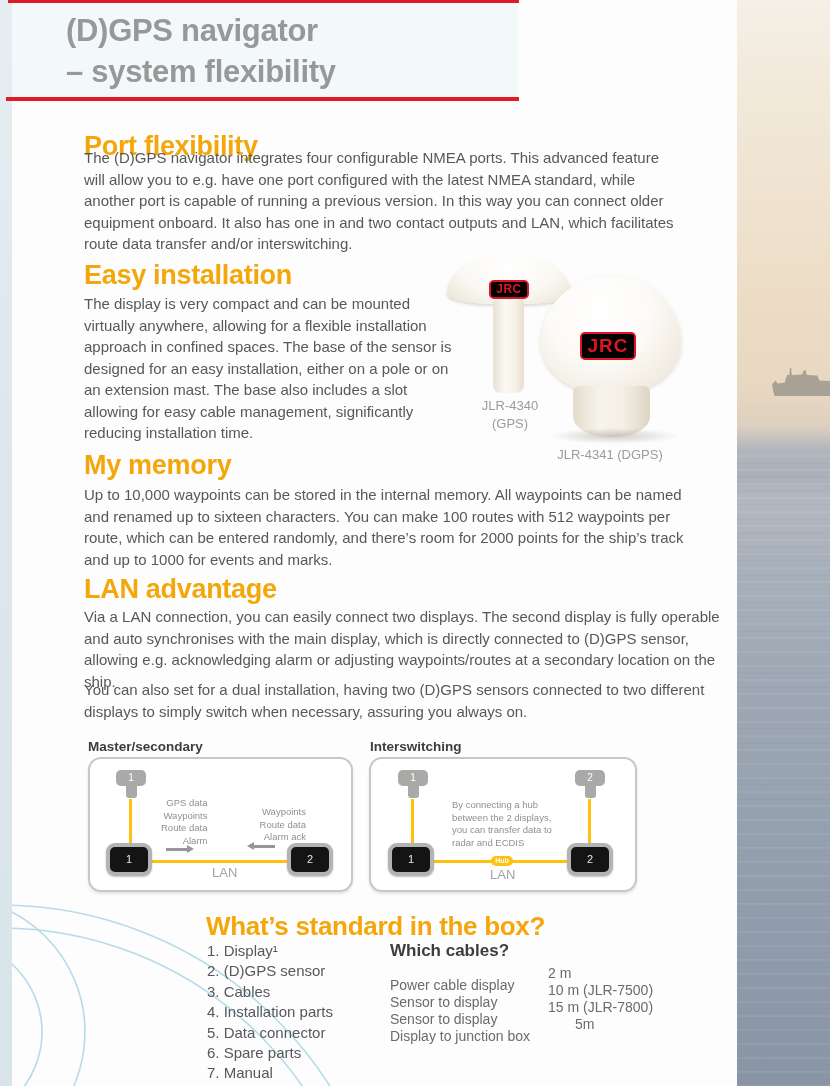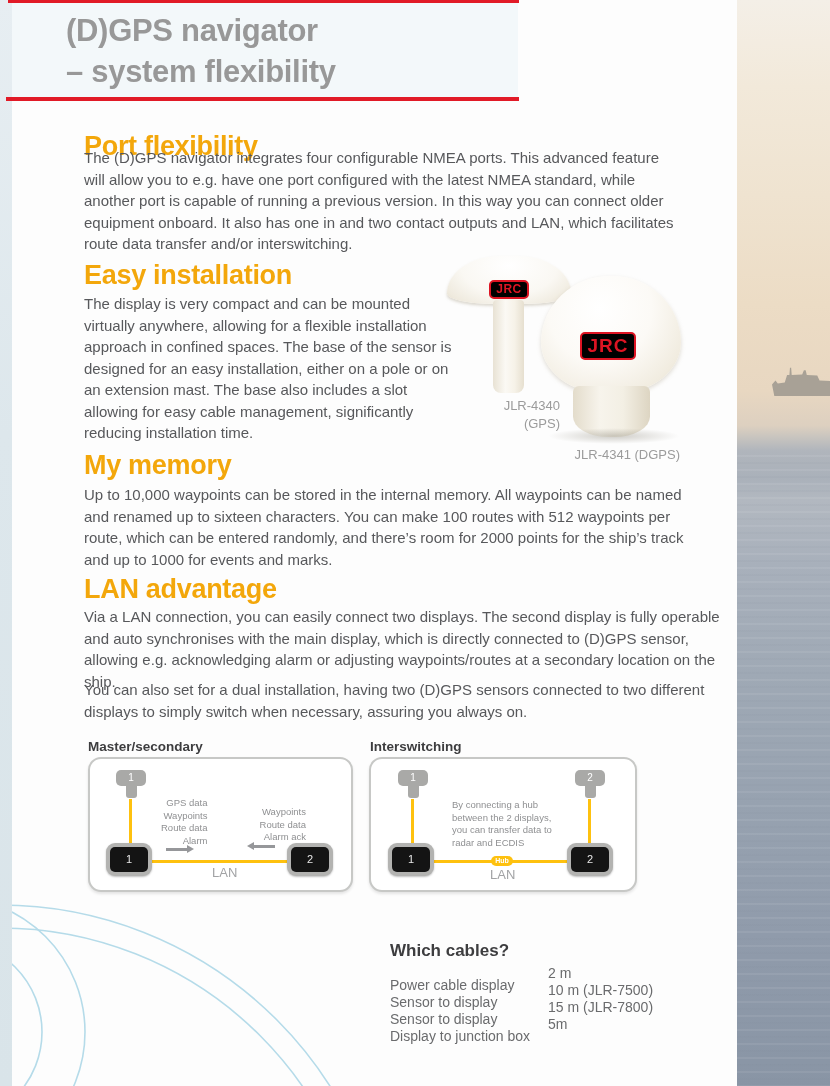--- a/index.html
+++ b/index.html
@@ -47,21 +47,21 @@
   .badge-dgps{left:580px;top:332px;width:52px;height:24px;font-size:19px;line-height:24px;letter-spacing:1px;}
   .dgps-dome{position:absolute;left:541px;top:276px;width:140px;height:117px;
       background:radial-gradient(ellipse at 42% 28%,#ffffff 0%,#fcfaf6 45%,#f1ece0 78%,#e2dac8 100%);
       border-radius:50% 50% 46% 46% / 58% 58% 44% 44%;
       box-shadow:0 2px 4px rgba(180,170,150,.4);}
   .dgps-base{position:absolute;left:573px;top:386px;width:77px;height:51px;
       background:linear-gradient(90deg,#e3dccb 0%,#f7f4ec 35%,#f3efe4 65%,#ddd5c2 100%);
       border-radius:6px 6px 46% 46% / 6px 6px 40% 40%;}
   .dgps-shadow{position:absolute;left:548px;top:428px;width:132px;height:16px;border-radius:50%;
       background:radial-gradient(ellipse,rgba(120,115,100,.35) 0%,rgba(120,115,100,0) 70%);}
-  .product-caption{position:absolute;font-size:13px;line-height:18px;color:#9b9b9b;text-align:right;}
+  .product-caption{position:absolute;font-size:13px;line-height:18px;color:#9b9b9b;text-align:center;}
   .cap-gps{left:460px;top:397px;width:100px;}
   .cap-dgps{left:540px;top:446px;width:140px;}
 
   
   .diag-title{position:absolute;font-size:13.5px;font-weight:700;color:#3d3d3f;}
   .diag-box{position:absolute;top:757px;height:131px;background:#ffffff;border:2px solid #c7c8c6;
             border-radius:13px;box-shadow:0 2px 3px rgba(0,0,0,.10);}
   .box-ms{left:88px;width:261px;}
   .box-is{left:369px;width:264px;}
   .ant{position:absolute;width:34px;text-align:center;}
@@ -203,23 +203,33 @@
     <div class="flow" style="left:81px;top:40px;">
       <div>By connecting a hub</div>
       <div>between the 2 displays,</div>
       <div>you can transfer data to</div>
       <div>radar and ECDIS</div>
     </div>
     <div class="hub-pill" style="left:120px;top:97px;">Hub</div>
     <div class="lan-label" style="left:119px;top:108px;">LAN</div>
   </div>
 
+  <div class="box-heading">What’s standard in the box?</div>
+  <div class="box-list">
+    <div>1. Display¹</div>
+    <div>2. (D)GPS sensor</div>
+    <div>3. Cables</div>
+    <div>4. Installation parts</div>
+    <div>5. Data connector</div>
+    <div>6. Spare parts</div>
+    <div>7. Manual</div>
+  </div>
   <div class="cables-heading">Which cables?</div>
   <div class="cable-row-label" style="top:965px;">Power cable display</div>
   <div class="cable-row-value" style="top:965px;">2 m</div>
   <div class="cable-row-label" style="top:982px;">Sensor to display</div>
   <div class="cable-row-value" style="top:982px;">10 m (JLR-7500)</div>
   <div class="cable-row-label" style="top:999px;">Sensor to display</div>
   <div class="cable-row-value" style="top:999px;">15 m (JLR-7800)</div>
   <div class="cable-row-label" style="top:1016px;">Display to junction box</div>
-  <div class="cable-row-value" style="top:1016px;">5m</div>
+  <div class="cable-row-value" style="top:1016px;margin-left:27px;">5m</div>
 
 </div>
 
 </body></html>

